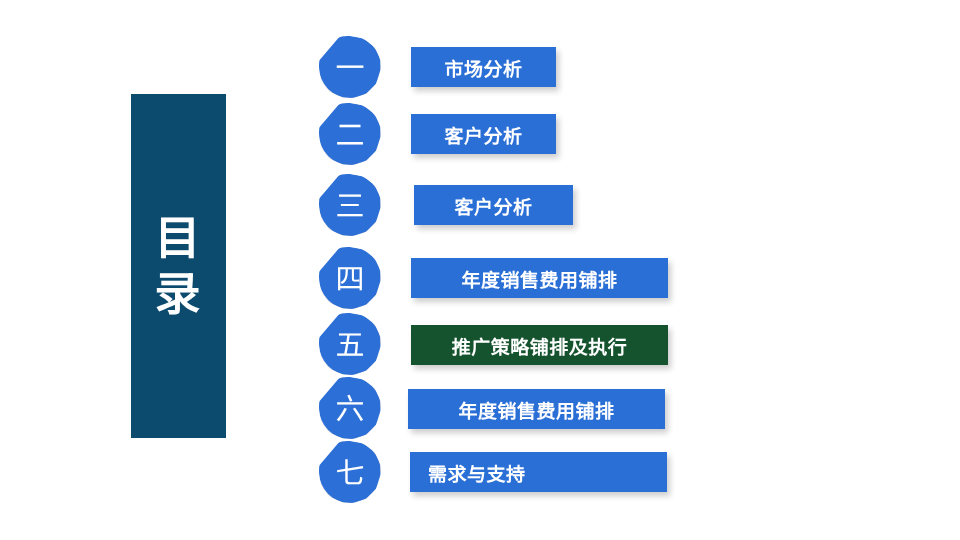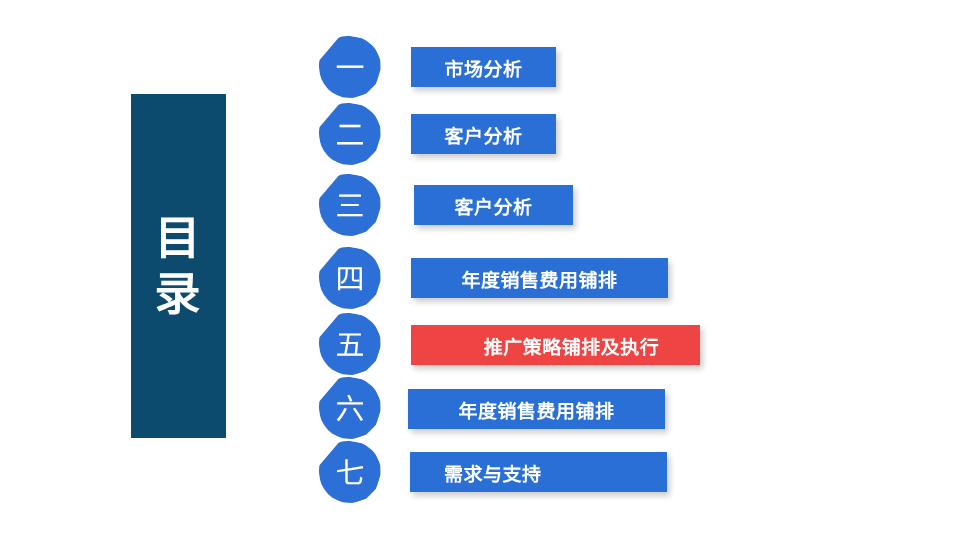--- a/index.html
+++ b/index.html
@@ -106,21 +106,21 @@
     justify-content: center;
   }
   .pill-text {
     color: #ffffff;
     font-size: 19px;
     font-weight: 700;
     letter-spacing: 0.5px;
     white-space: nowrap;
     font-family: "DejaVu Sans", "Liberation Sans", sans-serif;
   }
-  .pill.align-left { justify-content: flex-start; padding-left: 34px; box-sizing: border-box; }
+  .pill.align-left { justify-content: flex-start; padding-left: 18px; box-sizing: border-box; }
 </style>
 </head>
 <body>
 
 <div id="slide">
 
   <div class="title-bar">
     <div class="title-bar-text">目录</div>
   </div>
 
@@ -154,21 +154,21 @@
           <div class="badge-inner">四</div>
         </div>
         <div class="pill" style="left: 411px; top: 258px; width: 257px; background: rgb(42, 111, 214);">
           <span class="pill-text">年度销售费用铺排</span>
         </div>
       </div>
       <div class="toc-row">
         <div class="badge" style="left: 319px; top: 313px; background: rgb(44, 111, 214);">
           <div class="badge-inner">五</div>
         </div>
-        <div class="pill" style="left: 411px; top: 325px; width: 257px; background: #ef4444; padding-left: 32px;">
+        <div class="pill" style="left: 411px; top: 325px; width: 257px; background: #14532d;">
           <span class="pill-text">推广策略铺排及执行</span>
         </div>
       </div>
       <div class="toc-row">
         <div class="badge" style="left: 319px; top: 377px; background: rgb(44, 111, 214);">
           <div class="badge-inner">六</div>
         </div>
         <div class="pill" style="left: 408px; top: 389px; width: 257px; background: rgb(42, 111, 214); justify-content: center;">
           <span class="pill-text">年度销售费用铺排</span>
         </div>

